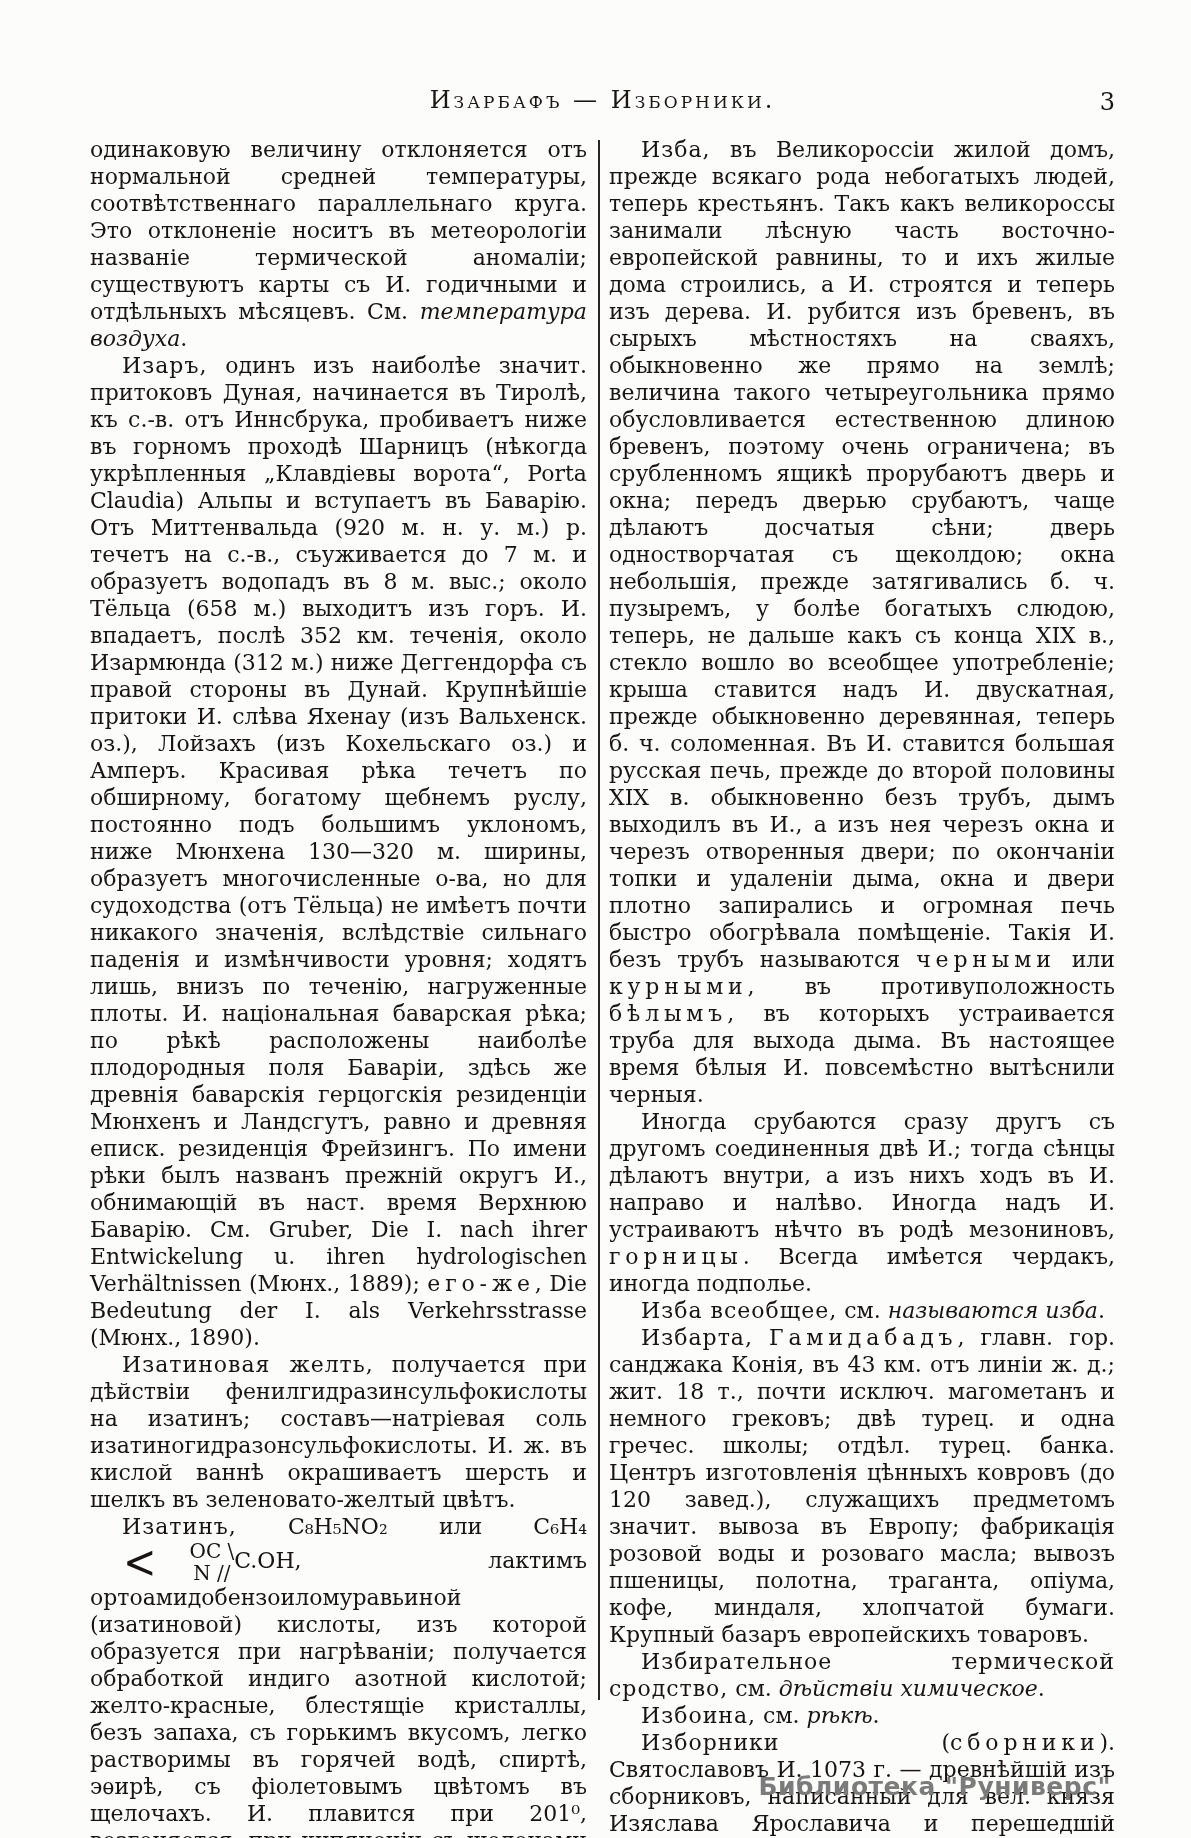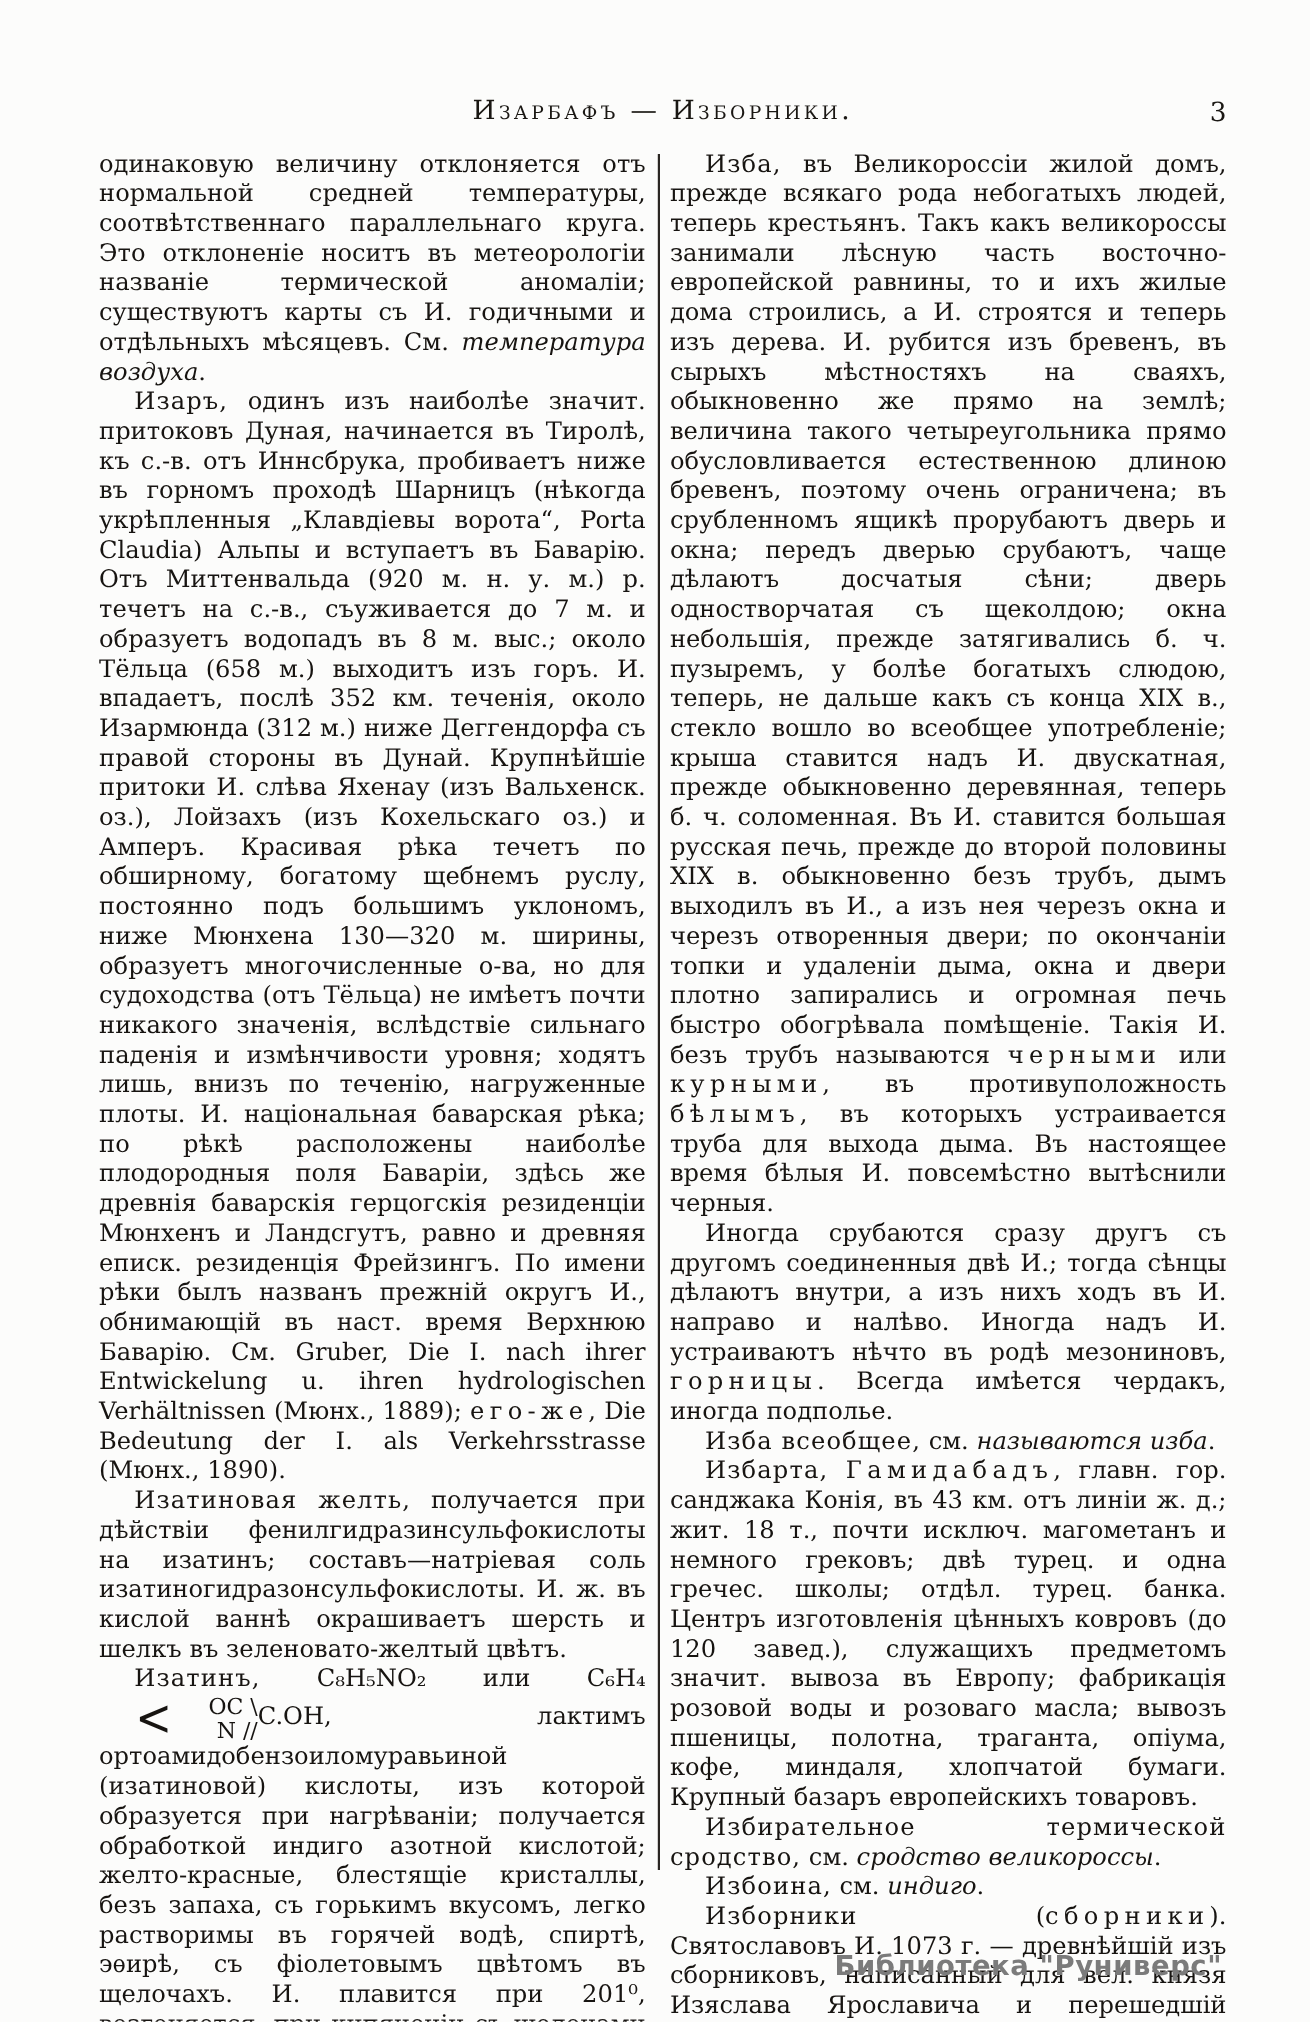--- a/index.html
+++ b/index.html
@@ -36,21 +36,21 @@
   .spaced{letter-spacing:0.22em;}
   .chem{
     display:inline-flex;align-items:center;vertical-align:middle;
     white-space:nowrap;
   }
   .chem-lt{
     font-size:40px;line-height:0.7;font-weight:400;
     transform:scaleY(1.15);display:inline-block;margin:0 1px;
   }
   .chem-stack{
-    display:inline-flex;flex-direction:column;align-items:flex-end;
+    display:inline-flex;flex-direction:column;align-items:center;
     font-size:20px;line-height:22px;
   }
   .watermark{
     position:absolute;top:1772px;right:80px;
     font-family:"DejaVu Sans", sans-serif;font-weight:700;
     font-size:25px;color:#7b7b7b;letter-spacing:0.5px;
   }
 </style>
 </head>
 <body>
@@ -81,21 +81,21 @@
 
 <div class="col right">
   <p><b class="lead">Изба,</b><span> въ Великороссіи жилой домъ, прежде всякаго рода небогатыхъ людей, теперь крестьянъ. Такъ какъ великороссы занимали лѣсную часть восточно-европейской равнины, то и ихъ жилые дома строились, а И. строятся и теперь изъ дерева. И. рубится изъ бревенъ, въ сырыхъ мѣстностяхъ на сваяхъ, обыкновенно же прямо на землѣ; величина такого четыреугольника прямо обусловливается естественною длиною бревенъ, поэтому очень ограничена; въ срубленномъ ящикѣ прорубаютъ дверь и окна; передъ дверью срубаютъ, чаще дѣлаютъ досчатыя сѣни; дверь одностворчатая съ щеколдою; окна небольшія, прежде затягивались б. ч. пузыремъ, у болѣе богатыхъ слюдою, теперь, не дальше какъ съ конца XIX в., стекло вошло во всеобщее употребленіе; крыша ставится надъ И. двускатная, прежде обыкновенно деревянная, теперь б. ч. соломенная. Въ И. ставится большая русская печь, прежде до второй половины XIX в. обыкновенно безъ трубъ, дымъ выходилъ въ И., а изъ нея черезъ окна и черезъ отворенныя двери; по окончаніи топки и удаленіи дыма, окна и двери плотно запирались и огромная печь быстро обогрѣвала помѣщеніе. Такія И. безъ трубъ называются </span><span class="spaced">черными</span><span> или </span><span class="spaced">курными</span><span>, въ противуположность </span><span class="spaced">бѣлымъ</span><span>, въ которыхъ устраивается труба для выхода дыма. Въ настоящее время бѣлыя И. повсемѣстно вытѣснили черныя.</span></p>
 
   <p><span>Иногда срубаются сразу другъ съ другомъ соединенныя двѣ И.; тогда сѣнцы дѣлаютъ внутри, а изъ нихъ ходъ въ И. направо и налѣво. Иногда надъ И. устраиваютъ нѣчто въ родѣ мезониновъ, </span><span class="spaced">горницы</span><span>. Всегда имѣется чердакъ, иногда подполье.</span></p>
 
   <p><b class="lead">Изба всеобщее,</b><span> см. </span><i class="ref">называются изба</i><span>.</span></p>
 
   <p><b class="lead">Избарта,</b><span> </span><span class="spaced">Гамидабадъ</span><span>, главн. гор. санджака Конія, въ 43 км. отъ линіи ж. д.; жит. 18 т., почти исключ. магометанъ и немного грековъ; двѣ турец. и одна гречес. школы; отдѣл. турец. банка. Центръ изготовленія цѣнныхъ ковровъ (до 120 завед.), служащихъ предметомъ значит. вывоза въ Европу; фабрикація розовой воды и розоваго масла; вывозъ пшеницы, полотна, траганта, опіума, кофе, миндаля, хлопчатой бумаги. Крупный базаръ европейскихъ товаровъ.</span></p>
 
-  <p><b class="lead">Избирательное термической сродство,</b><span> см. </span><i class="ref">сродство великороссы</i><span>.</span></p>
+  <p><b class="lead">Избирательное термической сродство,</b><span> см. </span><i class="ref">дѣйствіи химическое</i><span>.</span></p>
 
-  <p><b class="lead">Избоина,</b><span> см. </span><i class="ref">индиго</i><span>.</span></p>
+  <p><b class="lead">Избоина,</b><span> см. </span><i class="ref">рѣкѣ</i><span>.</span></p>
 
   <p><b class="lead">Изборники</b><span> (</span><span class="spaced">сборники</span><span>). Святославовъ И. 1073 г. — древнѣйшій изъ сборниковъ, написанный для вел. князя Изяслава Ярославича и перешедшій потомъ къ брату его, Святославу. И. 1073 г. представляетъ изъ себя русскій списокъ съ болгарскаго перевода одного византійскаго сборника, переведеннаго для болгарскаго царя Симеона. Точное названіе И. „Съборъ отъ многъ отьць толкованія о неразумьныихъ словесьхъ въ еуаггеліи и въ апостолѣ и въ инѣхъ книгихъ, въкратьцѣ съложено</span></p>
 
 </div>
 
 <div class="watermark">Библиотека "Руниверс"</div>
 
 </body></html>

